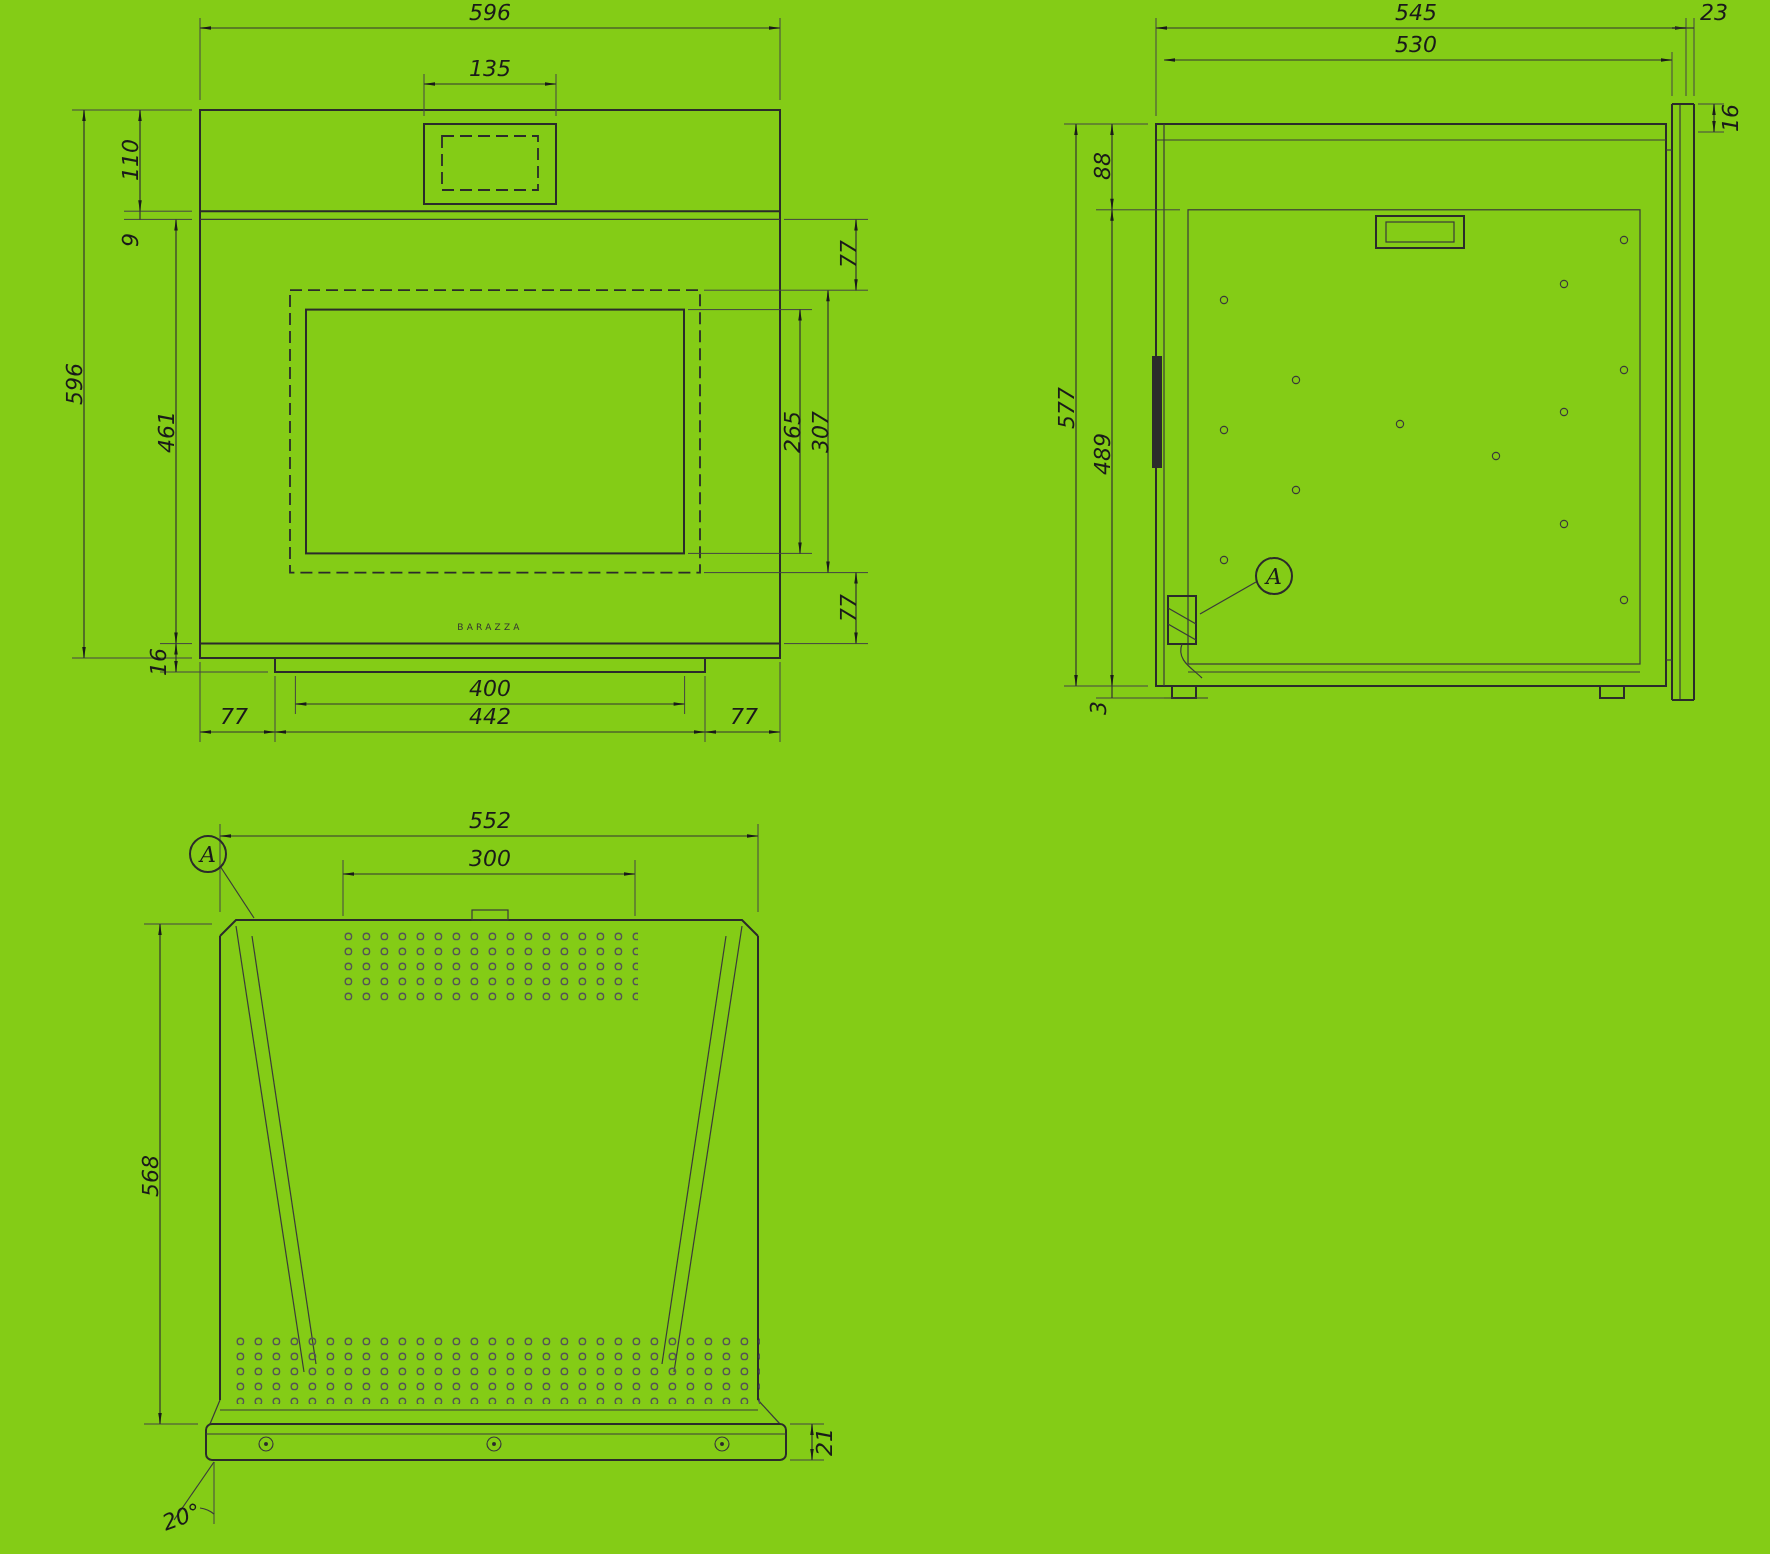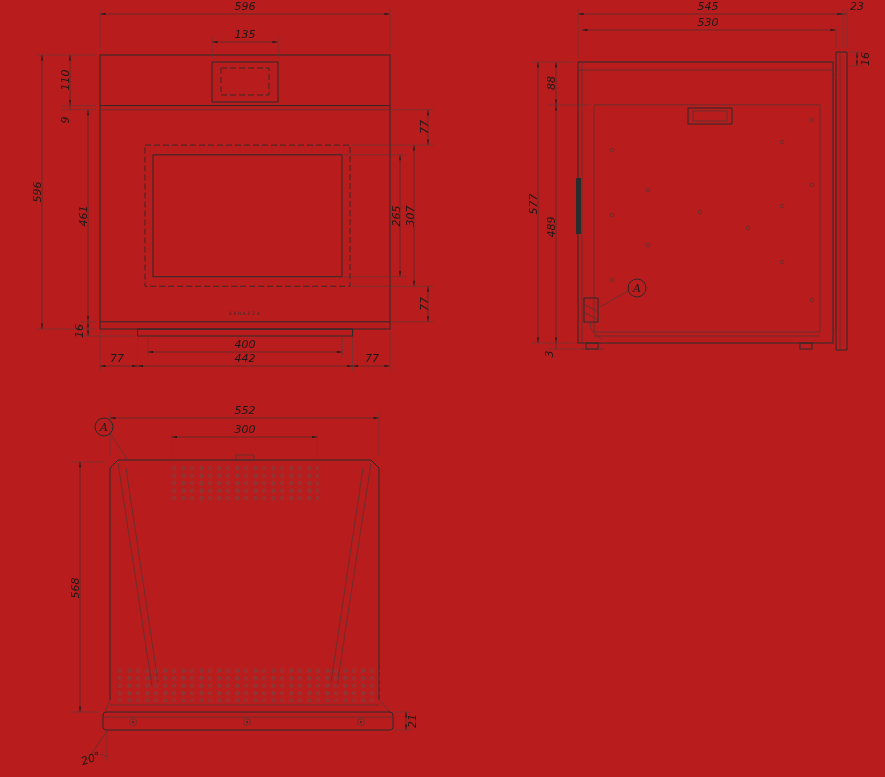--- a/index.html
+++ b/index.html
@@ -1,16 +1,16 @@
 <!DOCTYPE html>
 <html><head>
 <meta charset="utf-8">
 <style>
   html,body{margin:0;padding:0;background:#fff;}
-  .page{position:relative;width:885px;height:777px;background:#b91c1c;overflow:hidden;
+  .page{position:relative;width:885px;height:777px;background:#84cc16;overflow:hidden;
         font-family:"DejaVu Sans",sans-serif;text-decoration:underline;}
   svg{display:block}
   .ln  {fill:none;stroke:#2b2b2b;stroke-width:1;}
   .lt  {fill:none;stroke:#3a3a3a;stroke-width:.6;}
   .dsh {fill:none;stroke:#2b2b2b;stroke-width:.9;stroke-dasharray:6 3;}
   .ext {fill:none;stroke:#444;stroke-width:.5;}
   .dim {fill:none;stroke:#333;stroke-width:.6;}
   .d   {font:italic 11px "DejaVu Sans",sans-serif;fill:#1a1a1a;text-anchor:middle;dominant-baseline:auto;}
   .dm  {dominant-baseline:middle;}
   .brand{font:4.5px "DejaVu Sans",sans-serif;letter-spacing:1.6px;fill:#333;text-anchor:middle;}

